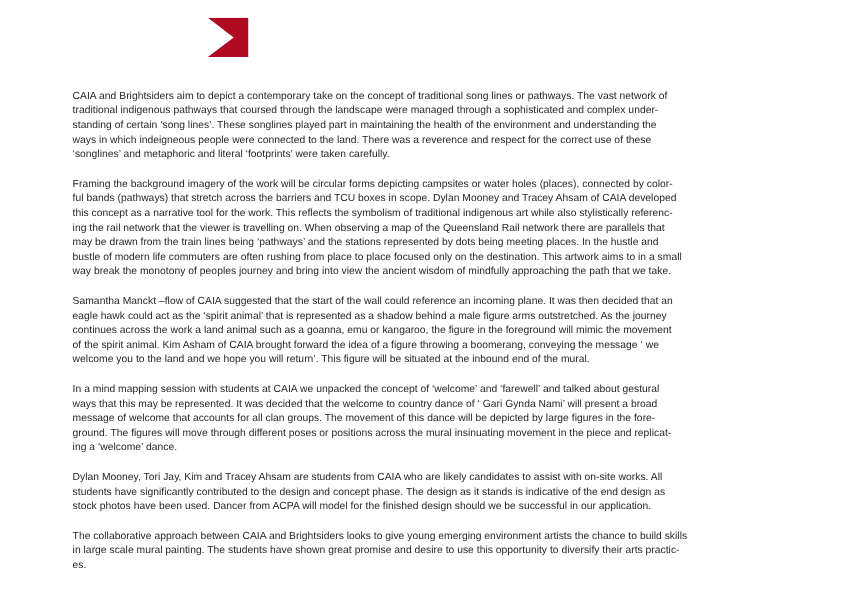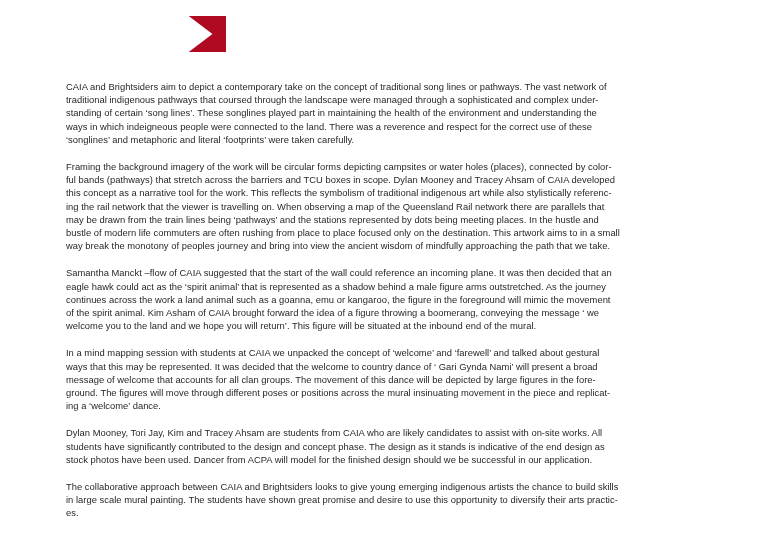--- a/index.html
+++ b/index.html
@@ -90,16 +90,16 @@
 of the spirit animal. Kim Asham of CAIA brought forward the idea of a figure throwing a boomerang, conveying the message ‘ we
 welcome you to the land and we hope you will return’.  This figure will be situated at the inbound end of the mural.</p>
   <p class="para">In a mind mapping session with students at CAIA we unpacked the concept of ‘welcome’ and ‘farewell’ and talked about gestural
 ways that this may be represented. It was decided that the welcome to country dance of ‘ Gari Gynda Nami’ will present a broad
 message of welcome that accounts for all clan groups. The movement of this dance will be depicted by large figures in the fore-
 ground.  The figures will move through different poses or positions across the mural insinuating movement in the piece and replicat-
 ing a ‘welcome’ dance.</p>
   <p class="para">Dylan Mooney, Tori Jay, Kim and Tracey Ahsam are students from CAIA who are likely candidates to assist with on-site works. All
 students have significantly contributed to the design and concept phase. The design as it stands is indicative of the end design as
 stock photos have been used. Dancer from ACPA will model for the finished design should we be successful in our application.</p>
-  <p class="para">The collaborative approach between CAIA and Brightsiders looks to give young emerging indigenous artists the chance to build skills
+  <p class="para">The collaborative approach between CAIA and Brightsiders looks to give young emerging environment artists the chance to build skills
 in large scale mural painting. The students have shown great promise and desire to use this opportunity to diversify their arts practic-
 es.</p>
 </div>
 
 </body></html>

